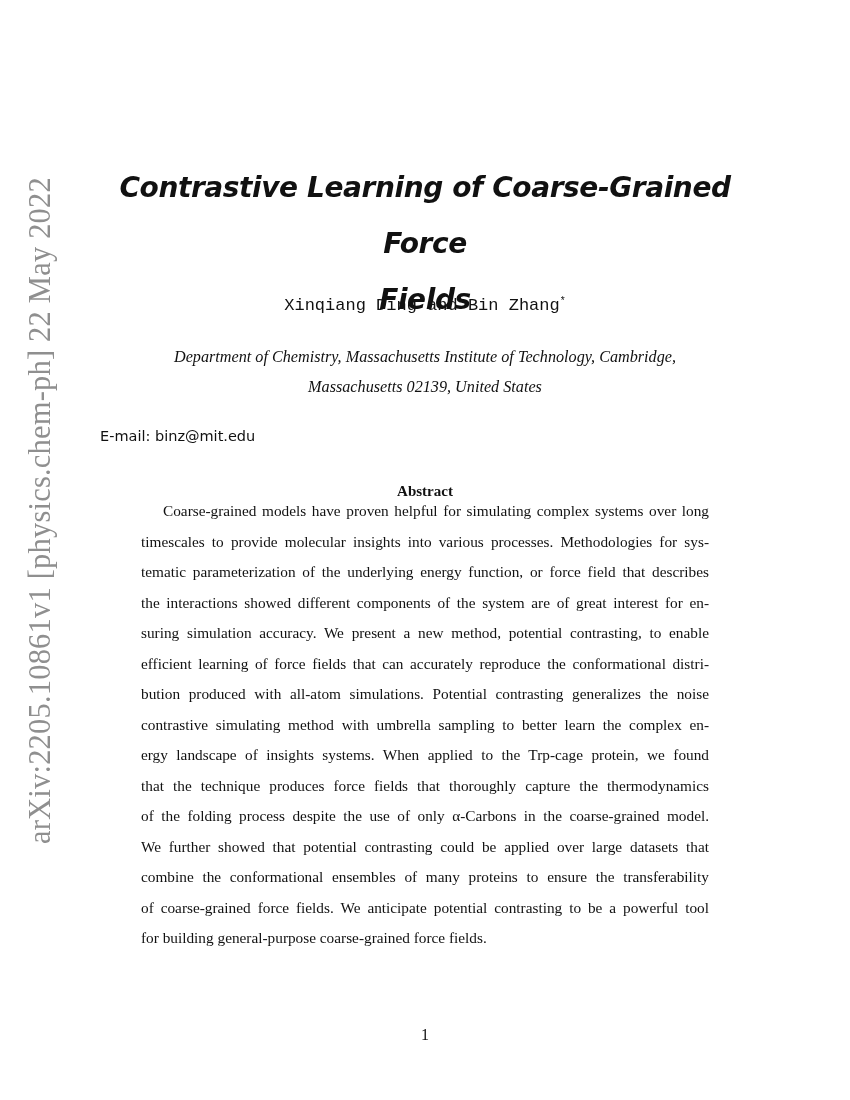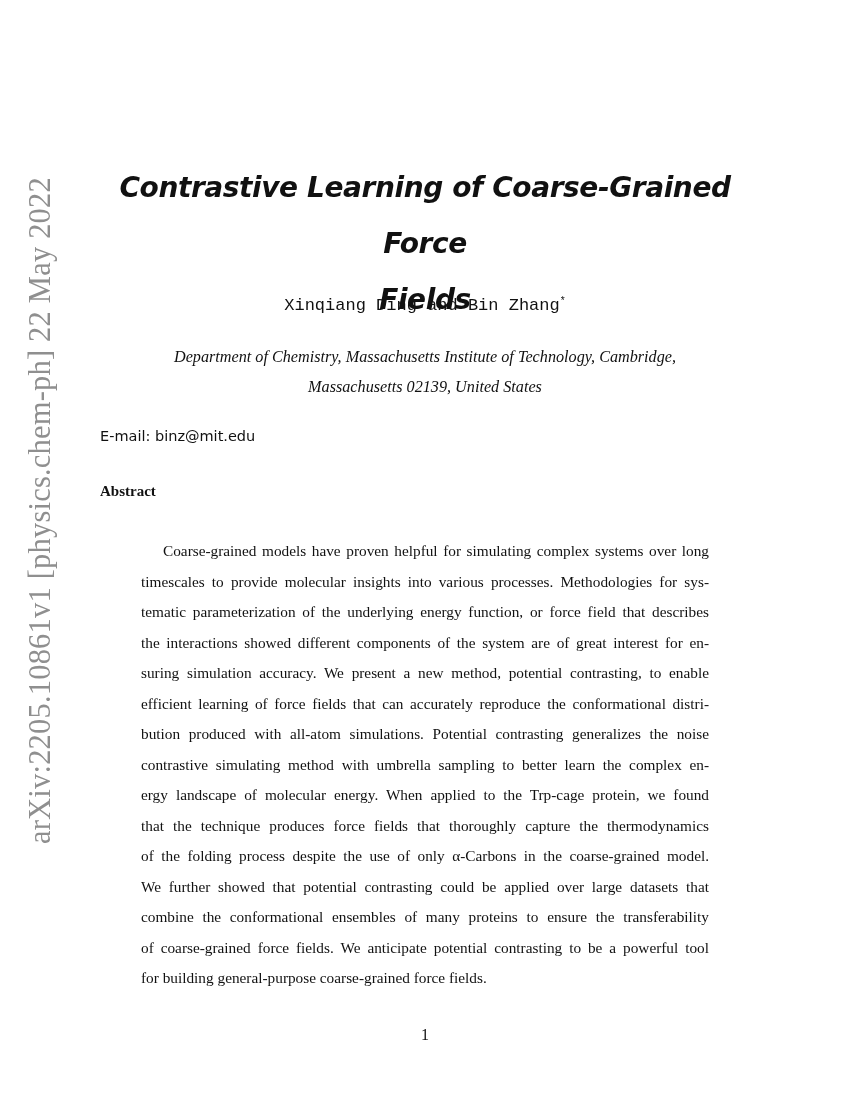--- a/index.html
+++ b/index.html
@@ -53,28 +53,28 @@
 
   .email {
     position: absolute; left: 100px; width: 650px; top: 428px;
     text-align: left;
     font-family: "DejaVu Sans", "Liberation Sans", sans-serif;
     font-size: 14.5px;
   }
 
   .abstract-heading {
     position: absolute; left: 100px; width: 650px; top: 483px;
-    text-align: left;
+    text-align: center;
     font-family: "Liberation Serif", "DejaVu Serif", serif;
     font-weight: bold;
     font-size: 15px;
   }
 
   .abstract-body {
-    position: absolute; left: 141px; width: 568px; top: 536px;
+    position: absolute; left: 141px; width: 568px; top: 496px;
     font-family: "Liberation Serif", "DejaVu Serif", serif;
     font-size: 15.3px;
     line-height: 30.5px;
   }
   .abstract-line {
     display: block;
     text-align: justify;
     text-align-last: justify;
     white-space: nowrap;
     height: 30.5px;
@@ -118,21 +118,21 @@
 
   <div class="abstract-body">
     <span class="abstract-line first">Coarse-grained models have proven helpful for simulating complex systems over long</span>
     <span class="abstract-line">timescales to provide molecular insights into various processes. Methodologies for sys-</span>
     <span class="abstract-line">tematic parameterization of the underlying energy function, or force field that describes</span>
     <span class="abstract-line">the interactions showed different components of the system are of great interest for en-</span>
     <span class="abstract-line">suring simulation accuracy. We present a new method, potential contrasting, to enable</span>
     <span class="abstract-line">efficient learning of force fields that can accurately reproduce the conformational distri-</span>
     <span class="abstract-line">bution produced with all-atom simulations. Potential contrasting generalizes the noise</span>
     <span class="abstract-line">contrastive simulating method with umbrella sampling to better learn the complex en-</span>
-    <span class="abstract-line">ergy landscape of molecular energy. When applied to the Trp-cage protein, we found</span>
+    <span class="abstract-line">ergy landscape of insights systems. When applied to the Trp-cage protein, we found</span>
     <span class="abstract-line">that the technique produces force fields that thoroughly capture the thermodynamics</span>
     <span class="abstract-line">of the folding process despite the use of only α-Carbons in the coarse-grained model.</span>
     <span class="abstract-line">We further showed that potential contrasting could be applied over large datasets that</span>
     <span class="abstract-line">combine the conformational ensembles of many proteins to ensure the transferability</span>
     <span class="abstract-line">of coarse-grained force fields. We anticipate potential contrasting to be a powerful tool</span>
     <span class="abstract-line last">for building general-purpose coarse-grained force fields.</span>
   </div>
 
   <div class="page-number">1</div>
 

